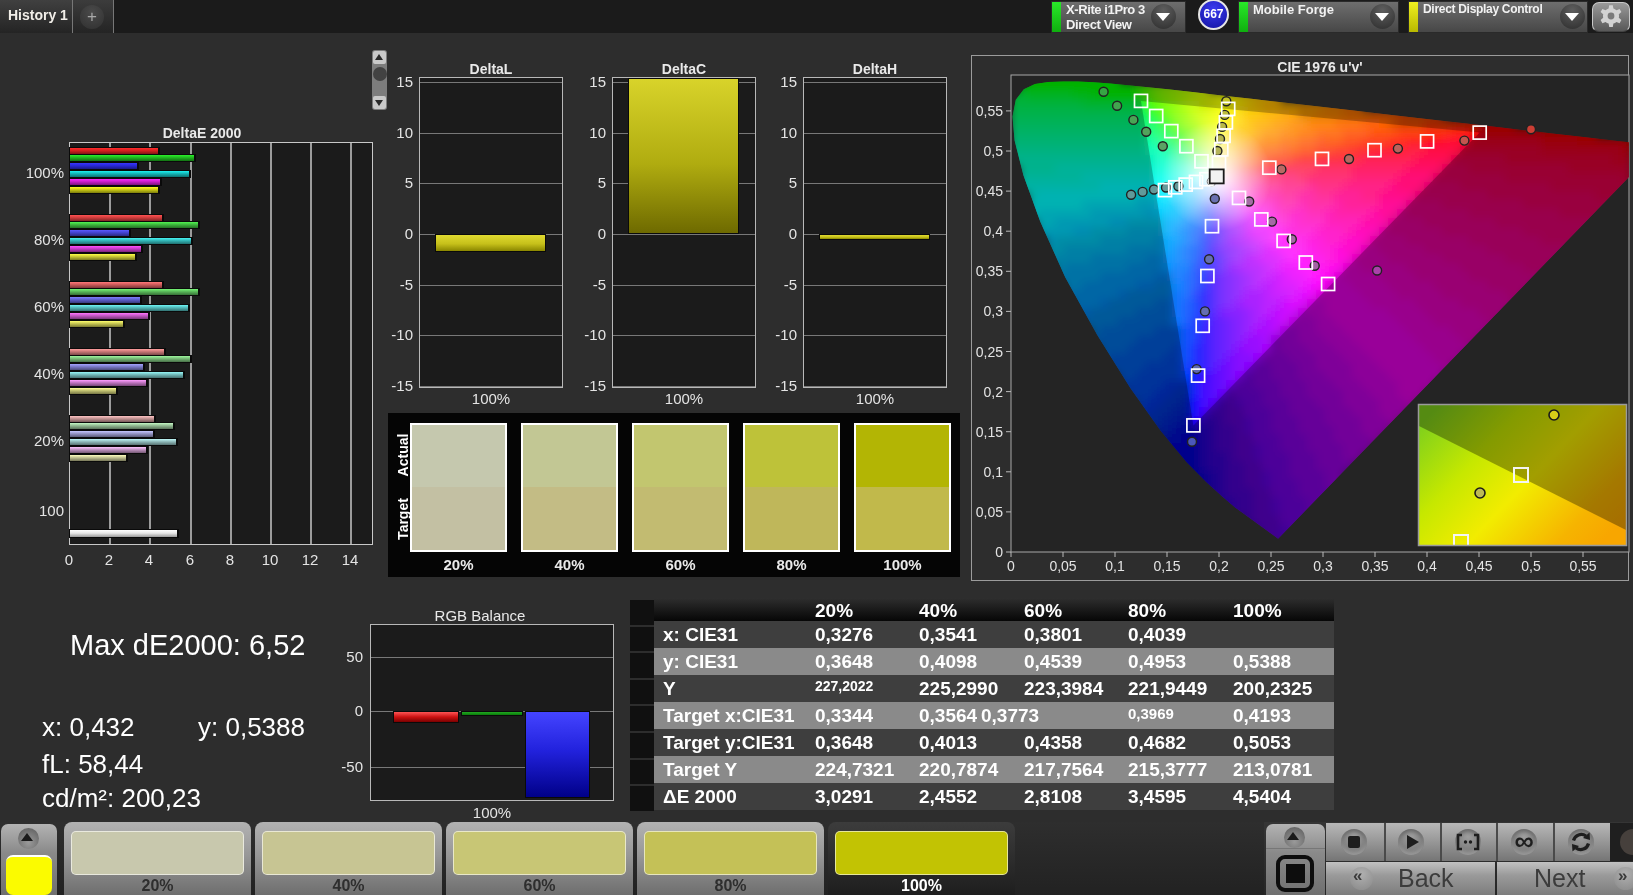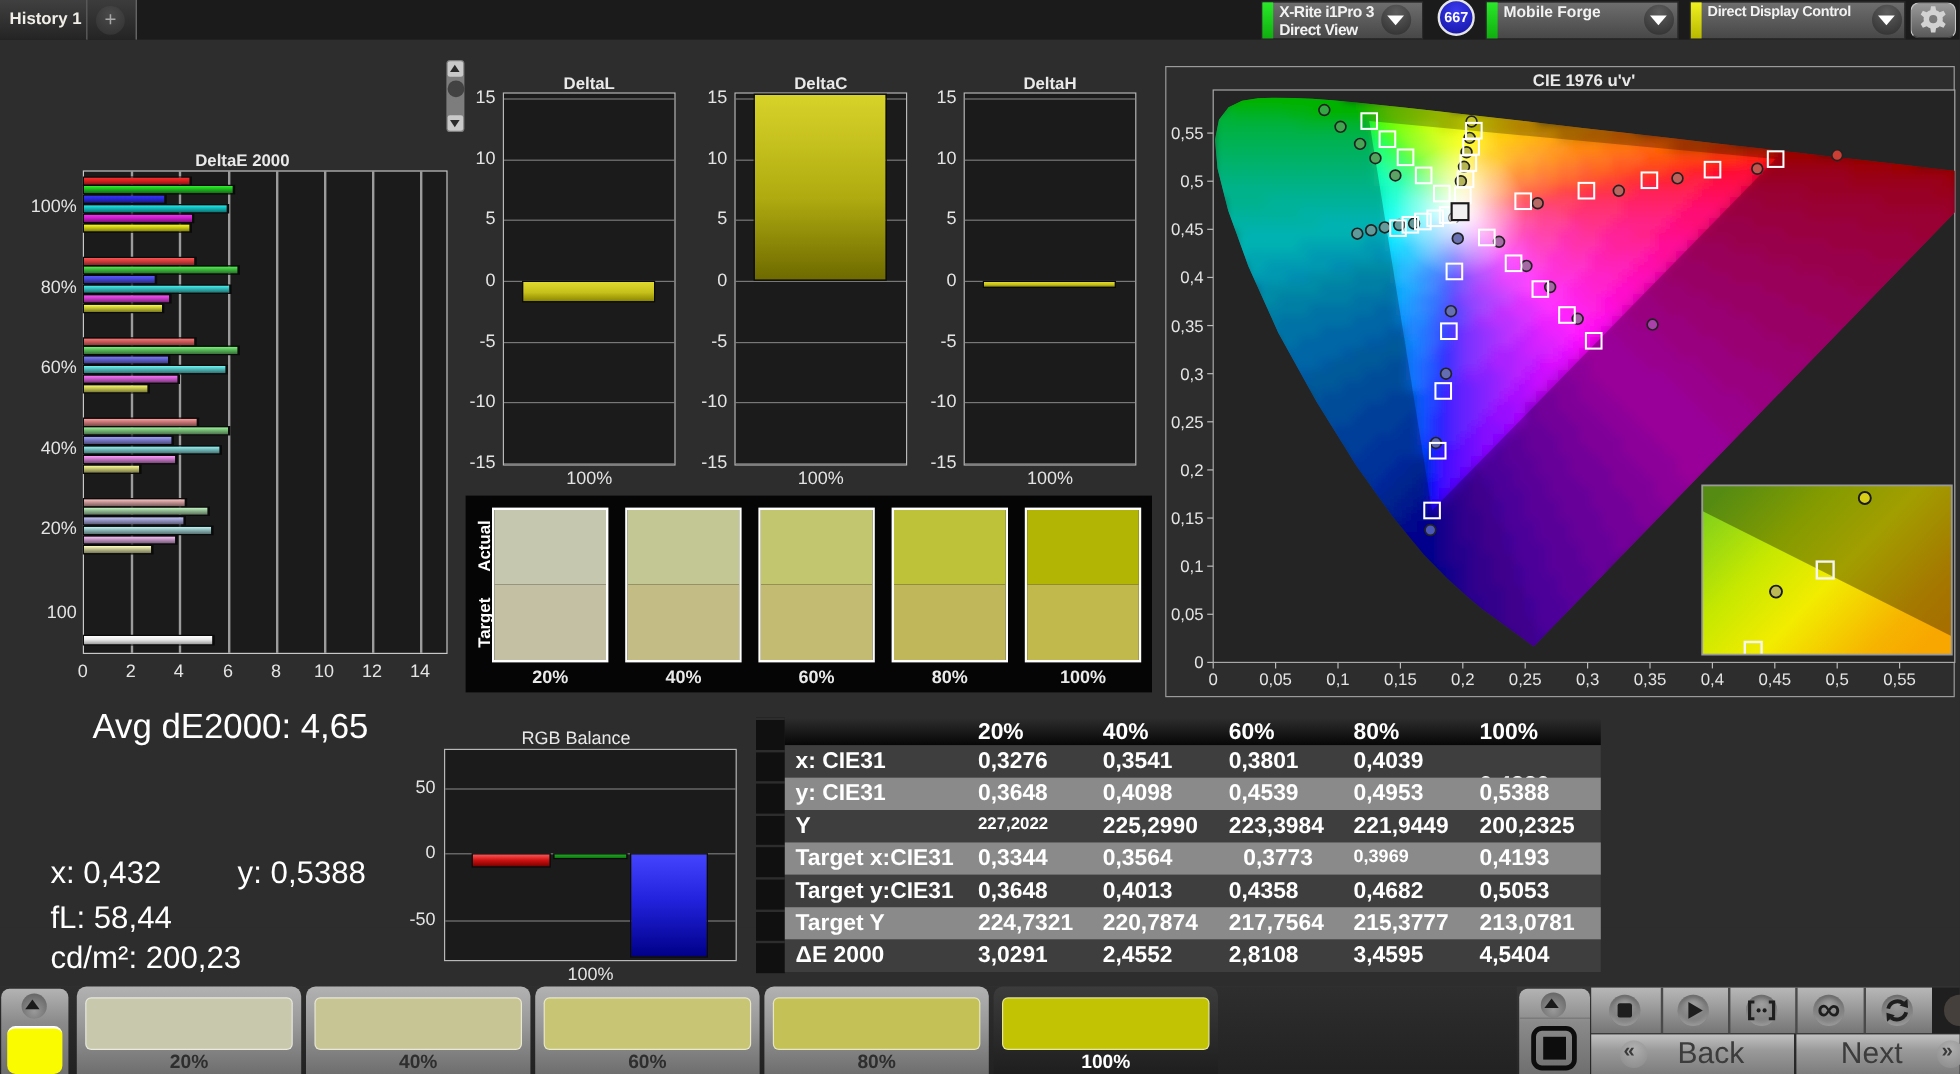--- a/index.html
+++ b/index.html
@@ -2476,21 +2476,21 @@
 <rect x="1419" y="405" width="207" height="140" fill="url(#ins)"></rect>
 <polygon points="1419,405 1626,405 1626,530 1419,426" fill="#000" opacity="0.33"></polygon>
 <circle cx="1554" cy="415" r="5" fill="#d8ce18" stroke="#1a1a1a" stroke-width="1.6"></circle>
 <rect x="1514" y="468" width="14" height="14" fill="none" stroke="#f4f4f4" stroke-width="2"></rect>
 <circle cx="1480" cy="493" r="5" fill="#bcba55" stroke="#1a1a1a" stroke-width="1.6"></circle>
 <rect x="1454" y="535" width="14" height="14" fill="none" stroke="#f4f4f4" stroke-width="2"></rect>
 </g>
 <rect x="1418.5" y="404.5" width="208" height="141" fill="none" stroke="#9a9a9a" stroke-width="1.5"></rect>
 </svg>
 
-<div class="abs" style="left:77px;top:590px;color:#fff;font-size:29px">Avg dE2000: 4,65</div>
+<div class="abs" style="left:70px;top:629px;color:#fff;font-size:29px">Max dE2000: 6,52</div>
 <div class="abs" style="left:42px;top:712px;color:#fff;font-size:26px">x: 0,432</div>
 <div class="abs" style="left:198px;top:712px;color:#fff;font-size:26px">y: 0,5388</div>
 <div class="abs" style="left:42px;top:749px;color:#fff;font-size:26px">fL: 58,44</div>
 <div class="abs" style="left:42px;top:783px;color:#fff;font-size:26px">cd/m²: 200,23</div>
 
 <div class="lblb" style="left:390px;top:607px;width:180px;text-align:center;font-weight:normal;font-size:15px;color:#e9e9e9">RGB Balance</div>
 <div class="chart" style="left:370px;top:624px;width:244px;height:177px;border-color:#b8b8b8"></div>
 <div class="gl" style="left:371px;top:657px;width:242px;height:1px;opacity:.8"></div>
 <div class="lbl" style="left:325px;top:648px;width:38px;text-align:right;font-size:15px">50</div>
 <div class="gl" style="left:371px;top:711px;width:242px;height:1px;opacity:.8"></div>
@@ -2534,21 +2534,21 @@
 <div class="abs" style="left:663px;top:678px;color:#fff;font-size:19px;font-weight:bold">Y</div>
 <div class="abs" style="left:815px;top:678px;color:#fff;font-size:14px;font-weight:bold">227,2022</div>
 <div class="abs" style="left:919px;top:678px;color:#fff;font-size:19px;font-weight:bold">225,2990</div>
 <div class="abs" style="left:1024px;top:678px;color:#fff;font-size:19px;font-weight:bold">223,3984</div>
 <div class="abs" style="left:1128px;top:678px;color:#fff;font-size:19px;font-weight:bold">221,9449</div>
 <div class="abs" style="left:1233px;top:678px;color:#fff;font-size:19px;font-weight:bold">200,2325</div>
 <div class="abs" style="left:654px;top:702px;width:680px;height:27px;background:#8a8a8a"></div>
 <div class="abs" style="left:663px;top:705px;color:#fff;font-size:19px;font-weight:bold">Target x:CIE31</div>
 <div class="abs" style="left:815px;top:705px;color:#fff;font-size:19px;font-weight:bold">0,3344</div>
 <div class="abs" style="left:919px;top:705px;color:#fff;font-size:19px;font-weight:bold">0,3564</div>
-<div class="abs" style="left:1036px;top:705px;color:#fff;font-size:19px;font-weight:bold">0,3773</div>
+<div class="abs" style="left:981px;top:705px;color:#fff;font-size:19px;font-weight:bold">0,3773</div>
 <div class="abs" style="left:1128px;top:705px;color:#fff;font-size:15px;font-weight:bold">0,3969</div>
 <div class="abs" style="left:1233px;top:705px;color:#fff;font-size:19px;font-weight:bold">0,4193</div>
 <div class="abs" style="left:654px;top:729px;width:680px;height:27px;background:#3e3e3e"></div>
 <div class="abs" style="left:663px;top:732px;color:#fff;font-size:19px;font-weight:bold">Target y:CIE31</div>
 <div class="abs" style="left:815px;top:732px;color:#fff;font-size:19px;font-weight:bold">0,3648</div>
 <div class="abs" style="left:919px;top:732px;color:#fff;font-size:19px;font-weight:bold">0,4013</div>
 <div class="abs" style="left:1024px;top:732px;color:#fff;font-size:19px;font-weight:bold">0,4358</div>
 <div class="abs" style="left:1128px;top:732px;color:#fff;font-size:19px;font-weight:bold">0,4682</div>
 <div class="abs" style="left:1233px;top:732px;color:#fff;font-size:19px;font-weight:bold">0,5053</div>
 <div class="abs" style="left:654px;top:756px;width:680px;height:27px;background:#8a8a8a"></div>

